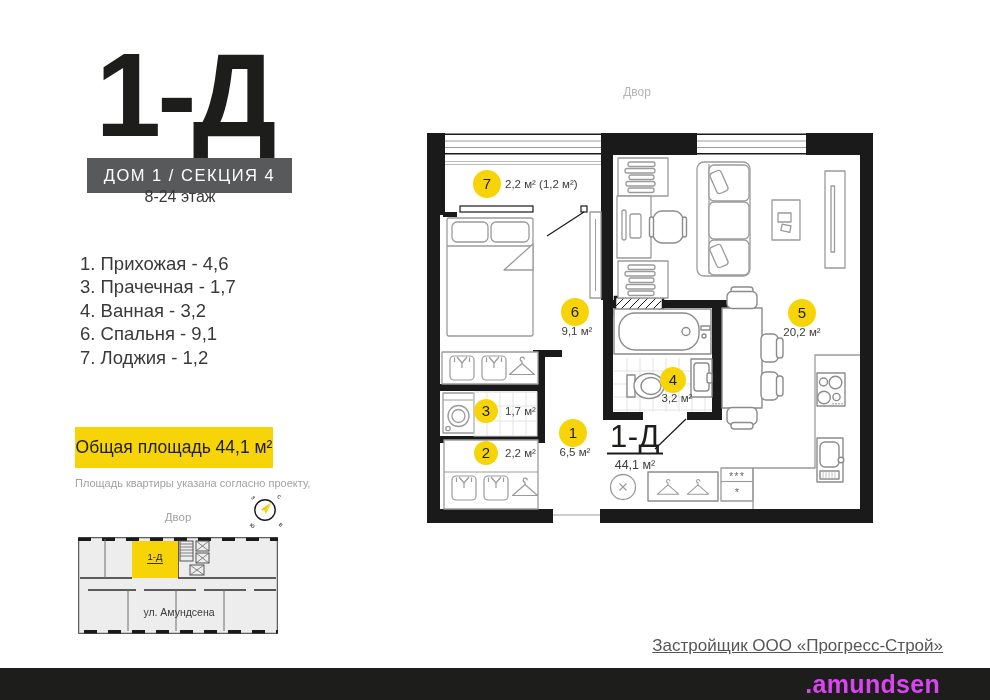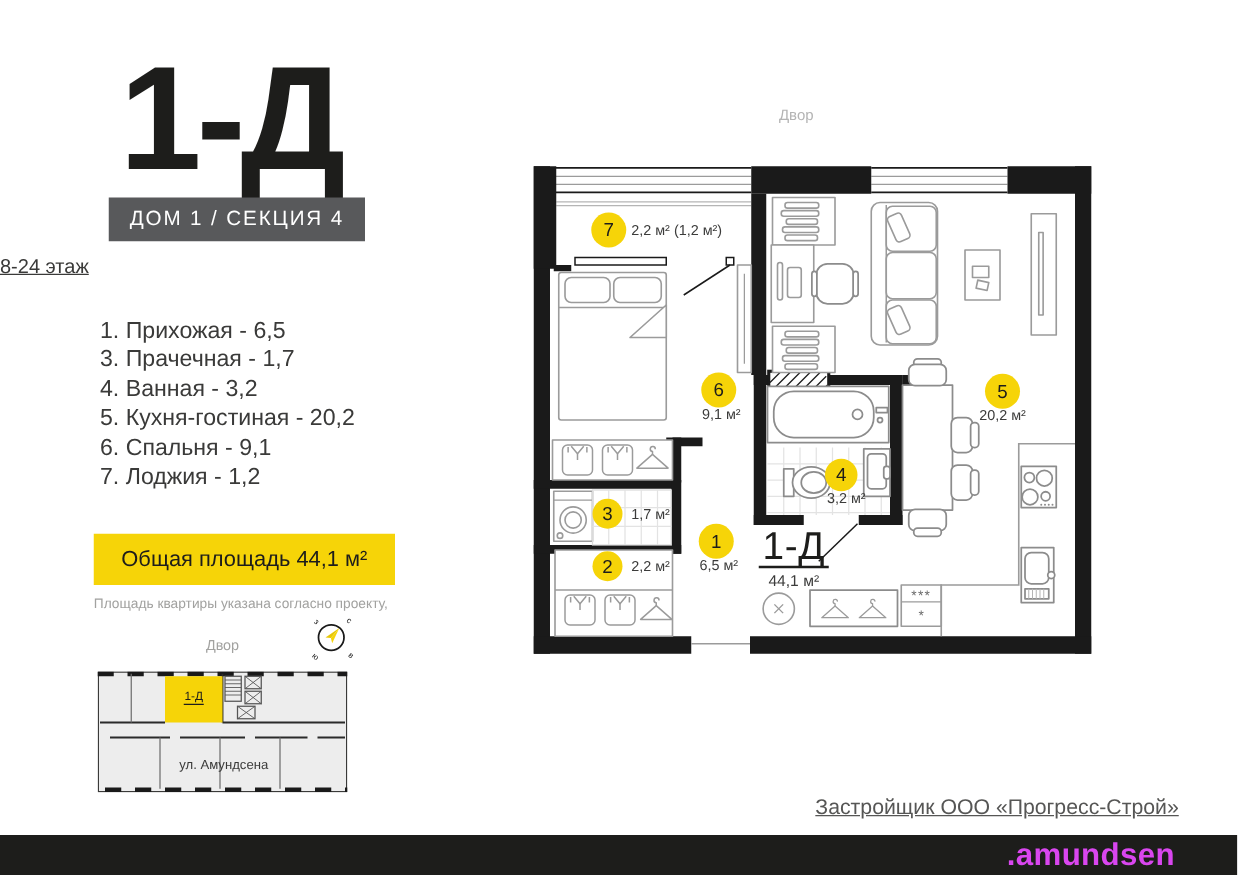--- a/index.html
+++ b/index.html
@@ -3,24 +3,24 @@
 <meta charset="utf-8">
 <style>
   html,body{margin:0;padding:0;background:#fff;}
   .page{position:relative;width:990px;height:700px;background:#ffffff;overflow:hidden;
         font-family:"Liberation Sans",sans-serif;color:#1d1d1b;}
   .abs{position:absolute;}
   .logo{left:0;top:36px;width:368px;text-align:center;font-size:118px;font-weight:700;
         letter-spacing:-4px;line-height:1;color:#1d1d1b;}
   .section-box{left:87px;top:158px;width:205px;height:35px;background:#58595b;color:#ffffff;
         display:flex;align-items:center;justify-content:center;font-size:16.5px;letter-spacing:1.5px;}
-  .floors{left:0;top:205px;width:360px;font-size:16px;color:#3a3a39;text-decoration:underline;}
+  .floors{left:0;top:188px;width:360px;text-align:center;font-size:16px;color:#3a3a39;}
   .room-list{left:80px;top:252px;margin:0;padding:0;list-style:none;font-size:18.5px;
         line-height:23.4px;color:#3a3a39;}
-  .total-box{left:75px;top:427px;width:241px;height:41px;background:#f6d408;color:#1d1d1b;
+  .total-box{left:75px;top:427px;width:198px;height:41px;background:#f6d408;color:#1d1d1b;
         display:flex;align-items:center;justify-content:center;font-size:17.5px;}
   .disclaimer{left:75px;top:476px;width:240px;font-size:11px;line-height:14px;color:#a2a2a0;}
   .yard-left{left:152px;top:511px;width:52px;text-align:center;font-size:11.5px;color:#a2a2a0;}
   .street{left:98px;top:606px;width:162px;text-align:center;font-size:10.5px;color:#3a3a39;}
   .developer{right:47px;top:636px;font-size:17px;color:#565655;text-decoration:underline;}
   .brand-bar{left:0;top:668px;width:990px;height:32px;background:#1d1d1b;display:flex;
         align-items:center;justify-content:flex-end;padding-right:50px;box-sizing:border-box;}
   .brand{color:#d946ef;font-size:25px;font-weight:700;letter-spacing:0.3px;}
   svg text{font-family:"Liberation Sans",sans-serif;}
   .f{fill:#ffffff;stroke:#9b9b9b;stroke-width:1.3;stroke-linejoin:round;}
@@ -35,24 +35,23 @@
 
 <div class="page">
 
   <div class="abs logo">1-Д</div>
   <div class="abs section-box">
     <span>ДОМ 1 / СЕКЦИЯ 4</span>
   </div>
   <div class="abs floors">8-24 этаж</div>
 
   <ol class="abs room-list">
-    <li>1.  Прихожая - 6,5</li>
+    <li>1.  Прихожая - 4,6</li>
     <li>3.  Прачечная - 1,7</li>
     <li>4.  Ванная - 3,2</li>
-    <li>5.  Кухня-гостиная - 20,2</li>
     <li>6.  Спальня - 9,1</li>
     <li>7.  Лоджия - 1,2</li>
   </ol>
 
   <div class="abs total-box">
     <span>Общая площадь 44,1 м²</span>
   </div>
 
   <div class="abs disclaimer">
     <div>Площадь квартиры указана согласно проекту,</div>

